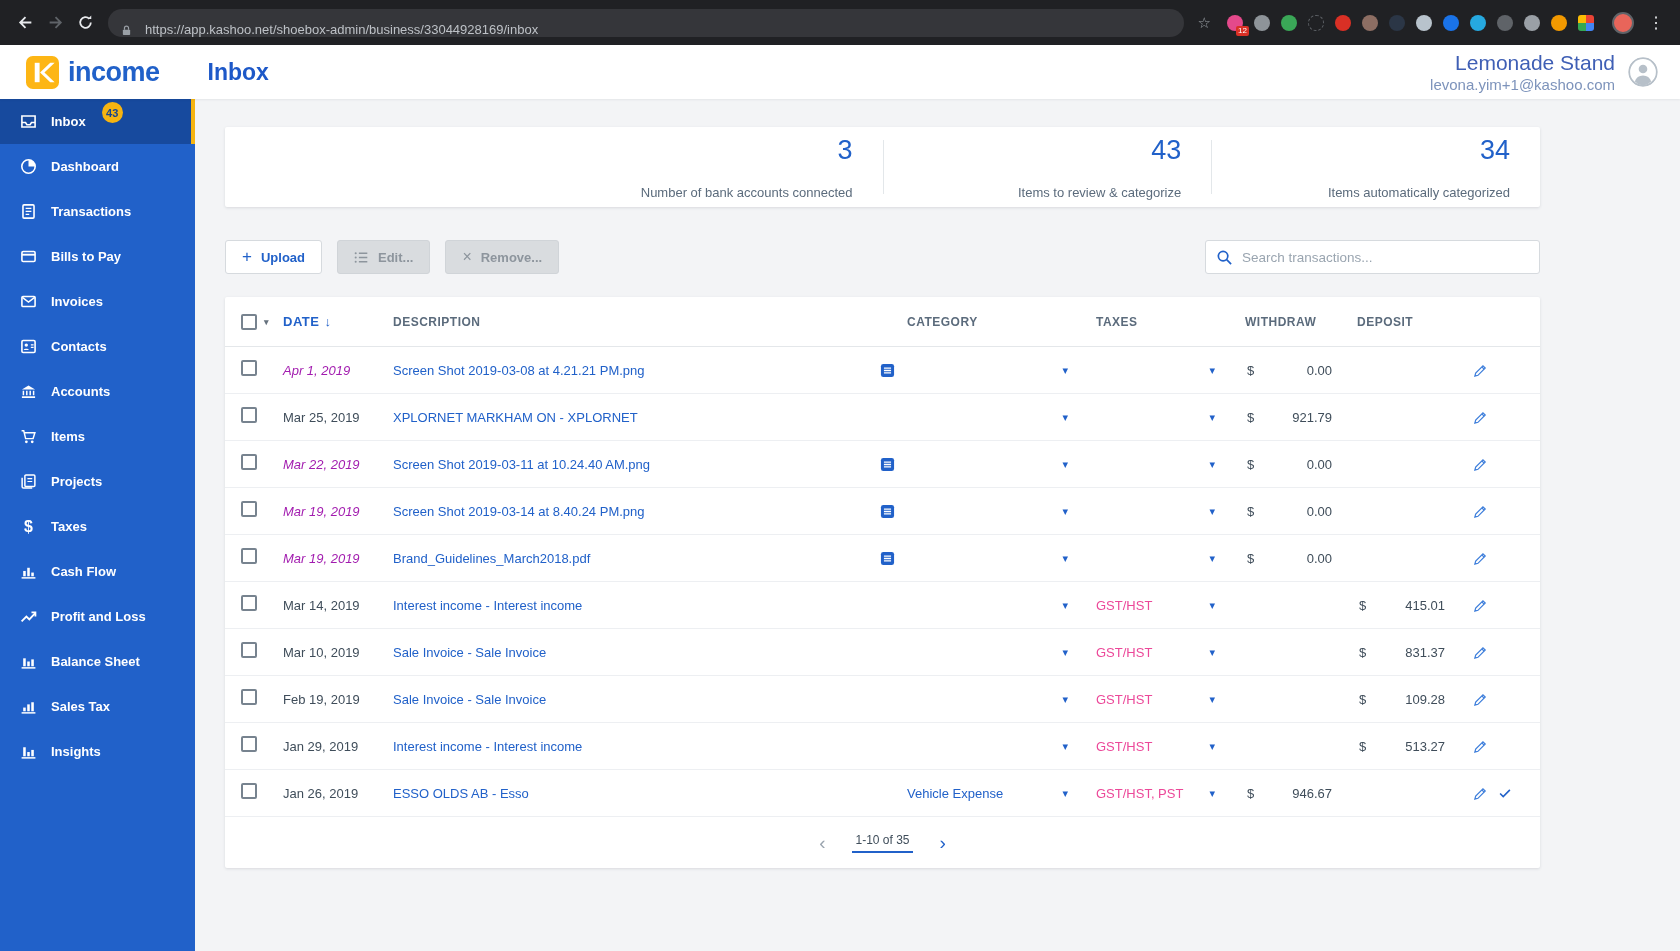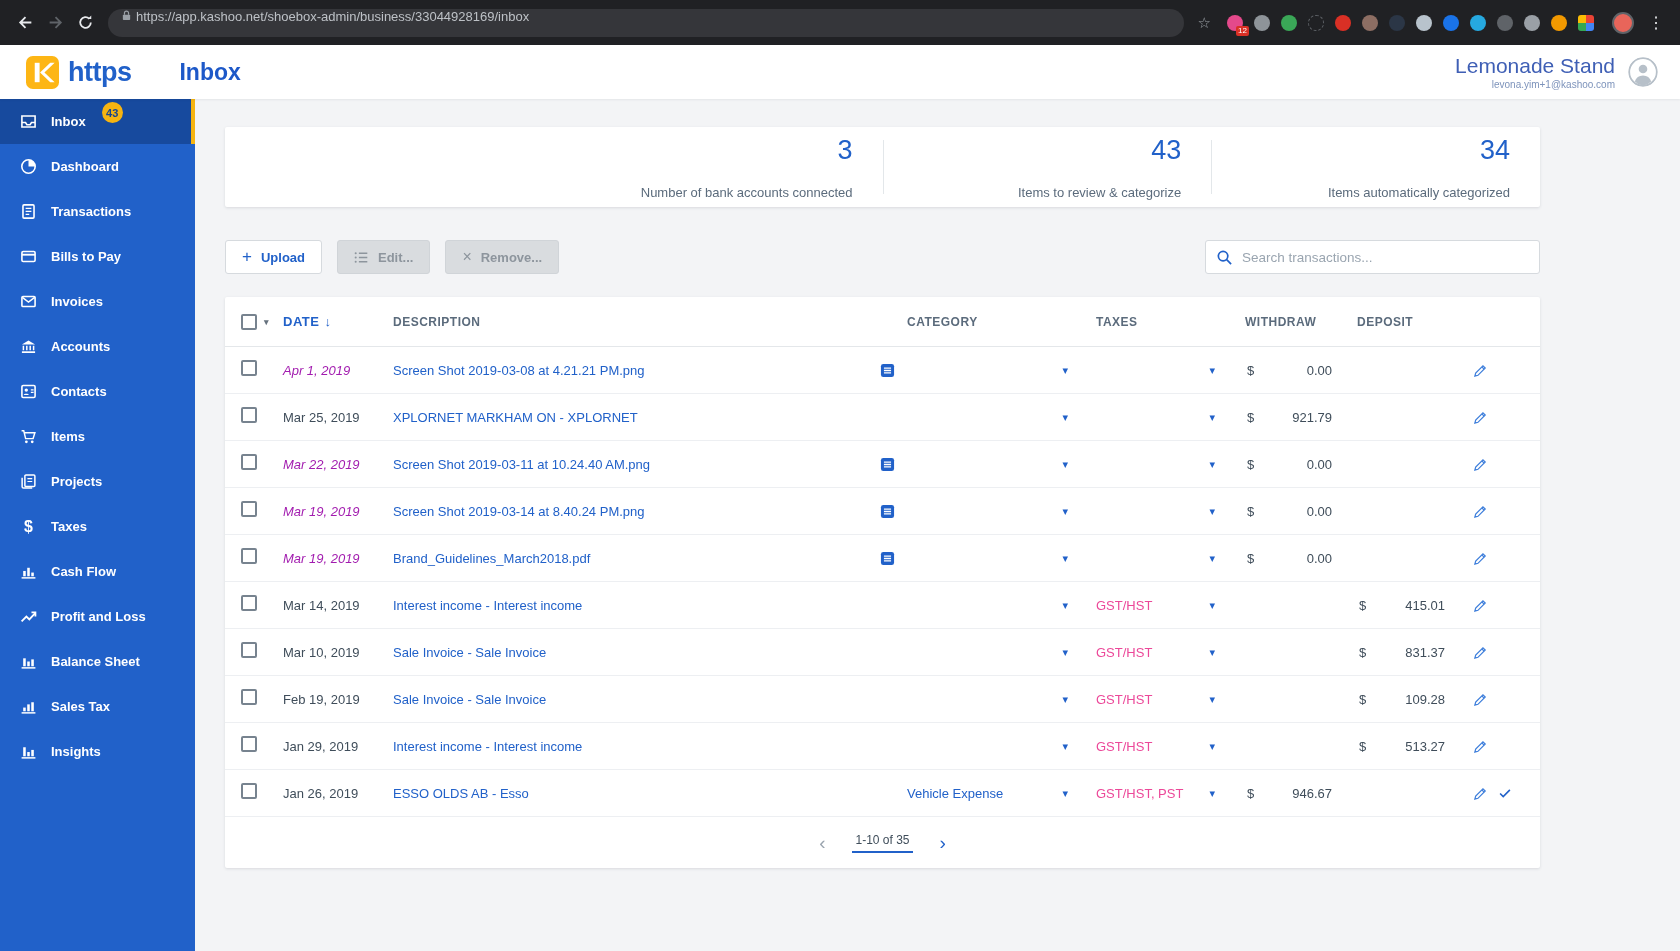--- a/index.html
+++ b/index.html
@@ -1,40 +1,40 @@
 <!DOCTYPE html>
 <html><head>
 <meta charset="utf-8">
 <style>
   * { margin:0; padding:0; box-sizing:border-box; }
   html,body { width:1680px; height:951px; overflow:hidden; font-family:"Liberation Sans", sans-serif; background:#f3f4f6; }
 
   
   .browser-bar { position:absolute; top:0; left:0; width:1680px; height:45px; background:#202124; display:flex; align-items:center; padding:0 12px; gap:4px; z-index:50; }
   .nav-ic { width:26px; height:26px; display:inline-flex; align-items:center; justify-content:center; border-radius:50%; cursor:pointer; flex:none; }
-  .url-pill { flex:1; height:28px; background:#35363a; border-radius:14px; display:flex; align-items:flex-start; padding:0 12px; gap:3px; margin:0 6px; min-width:0; }
+  .url-pill { flex:1; height:28px; background:#35363a; border-radius:14px; display:flex; align-items:flex-end; padding:0 12px; gap:12px; margin:0 6px; min-width:0; }
   .url-text { color:#bdc1c6; font-size:13px; white-space:nowrap; overflow:hidden; }
   .star { color:#9aa0a6; font-size:15px; margin:0 4px; cursor:pointer; flex:none; }
   .ext-row { display:flex; align-items:center; gap:11px; margin:0 8px; flex:none; }
   .ext-dot { width:16px; height:16px; border-radius:50%; position:relative; cursor:pointer; flex:none; }
   .ext-dot.hollow { background:transparent !important; border:1.5px dashed #5f6368; }
   .ext-dot.grid { border-radius:3px; background:conic-gradient(#ea4335 0 25%, #4285f4 0 50%, #34a853 0 75%, #fbbc04 0); }
   .ext-badge { position:absolute; bottom:-5px; right:-6px; background:#d93025; color:#fff; font-size:8px; line-height:10px; padding:0 2px; border-radius:2px; }
   .chrome-avatar { width:22px; height:22px; border-radius:50%; background:#e8655a; border:2px solid #5f6368; margin:0 6px; cursor:pointer; flex:none; }
   .menu-dots { color:#e8eaed; font-size:16px; margin:0 4px; cursor:pointer; flex:none; }
 
   
   .app-header { position:absolute; top:45px; left:0; width:1680px; height:54px; background:#fff; display:flex; align-items:center; padding-left:26px; z-index:40; box-shadow:0 1px 2px rgba(30,40,60,.07); }
   .logo { display:flex; align-items:center; gap:9px; cursor:pointer; }
   .logo-text { color:#2161c9; font-size:27px; font-weight:bold; letter-spacing:-0.5px; }
   .page-title { margin-left:48px; color:#1d58c8; font-size:23px; font-weight:bold; }
   .hdr-spacer { flex:1; }
   .biz { text-align:right; }
   .biz-name { color:#3f5fb5; font-size:21px; }
-  .biz-email { color:#7d93bb; font-size:10px; margin-top:1px; }
+  .biz-email { color:#7d93bb; font-size:15px; margin-top:1px; }
   .user-avatar { width:30px; height:30px; border-radius:50%; overflow:hidden; margin:0 22px 0 13px; cursor:pointer; flex:none; }
 
   
   .sidebar { position:absolute; top:99px; left:0; bottom:0; width:195px; background:#2161c9; z-index:30; }
   .side-item { height:45px; display:flex; align-items:center; padding-left:20px; gap:14px; color:#fff; font-size:13px; font-weight:bold; cursor:pointer; position:relative; }
   .side-item.active { background:#174a9e; }
   .side-item.active::after { content:''; position:absolute; right:0; top:0; bottom:0; width:4px; background:#f6b411; }
   .side-icon { width:17px; height:17px; display:inline-flex; flex:none; }
   .side-icon svg { width:17px; height:17px; }
   .badge { background:#f6b411; color:#17458f; min-width:21px; height:21px; border-radius:50%; font-size:11px; font-weight:bold; display:inline-flex; align-items:center; justify-content:center; transform:translateY(-9px); margin-left:2px; }
@@ -153,21 +153,21 @@
 
 <header class="app-header">
   <div class="logo">
     <span style="display:inline-flex;">
       <svg width="33" height="33" viewBox="0 0 34 34">
           <rect width="34" height="34" rx="7" fill="#FDB615"></rect>
           <path d="M9 7h5v20H9z" fill="#fff"></path>
           <path d="M14.5 17 25 7h4.5L19 17l10.5 10H25L14.5 17z" fill="#fff"></path>
         </svg>
     </span>
-    <span class="logo-text">https</span>
+    <span class="logo-text">income</span>
   </div>
   <h1 class="page-title">Inbox</h1>
   <div class="hdr-spacer"></div>
   <div class="biz">
     <div class="biz-name">Lemonade Stand</div>
     <div class="biz-email">levona.yim+1@kashoo.com</div>
   </div>
   <span class="user-avatar">
     <svg width="30" height="30" viewBox="0 0 30 30">
         <circle cx="15" cy="15" r="13.8" fill="#fff" stroke="#b7c0c9" stroke-width="1.8"></circle>
@@ -225,38 +225,38 @@
           <rect x="1.8" y="3.3" width="12.4" height="9.4" rx="1" fill="none" stroke="#fff" stroke-width="1.5"></rect>
           <path d="M2.2 4.2 8 8.6l5.8-4.4" fill="none" stroke="#fff" stroke-width="1.4"></path>
         </svg>
       </span>
     <span class="side-label">Invoices</span>
   </div>
 
   <div class="side-item">
     <span class="side-icon">
         <svg viewBox="0 0 16 16">
-          <path d="M1.8 6 8 2.3 14.2 6z" fill="#fff"></path>
-          <path d="M3.2 7.2v4.4M6.4 7.2v4.4M9.6 7.2v4.4M12.8 7.2v4.4" stroke="#fff" stroke-width="1.4"></path>
-          <path d="M1.8 13.3h12.4" stroke="#fff" stroke-width="1.6"></path>
-        </svg>
-      </span>
-    <span class="side-label">Accounts</span>
-  </div>
-
-  <div class="side-item">
-    <span class="side-icon">
-        <svg viewBox="0 0 16 16">
           <rect x="1.8" y="2.3" width="12.4" height="11.4" rx="1.2" fill="none" stroke="#fff" stroke-width="1.5"></rect>
           <circle cx="5.9" cy="6.7" r="1.6" fill="#fff"></circle>
           <path d="M3.4 11.4c.5-1.6 4.5-1.6 5 0z" fill="#fff"></path>
           <path d="M10.2 6.4h2.6M10.2 8.9h2.6" stroke="#fff" stroke-width="1.1"></path>
         </svg>
       </span>
     <span class="side-label">Contacts</span>
+  </div>
+
+  <div class="side-item">
+    <span class="side-icon">
+        <svg viewBox="0 0 16 16">
+          <path d="M1.8 6 8 2.3 14.2 6z" fill="#fff"></path>
+          <path d="M3.2 7.2v4.4M6.4 7.2v4.4M9.6 7.2v4.4M12.8 7.2v4.4" stroke="#fff" stroke-width="1.4"></path>
+          <path d="M1.8 13.3h12.4" stroke="#fff" stroke-width="1.6"></path>
+        </svg>
+      </span>
+    <span class="side-label">Accounts</span>
   </div>
 
   <div class="side-item">
     <span class="side-icon">
         <svg viewBox="0 0 16 16">
           <path d="M1.5 2.5h2l1.8 7.5h7L14 4.5H4" fill="none" stroke="#fff" stroke-width="1.4"></path>
           <circle cx="6" cy="13" r="1.3" fill="#fff"></circle>
           <circle cx="11.5" cy="13" r="1.3" fill="#fff"></circle>
         </svg>
       </span>

